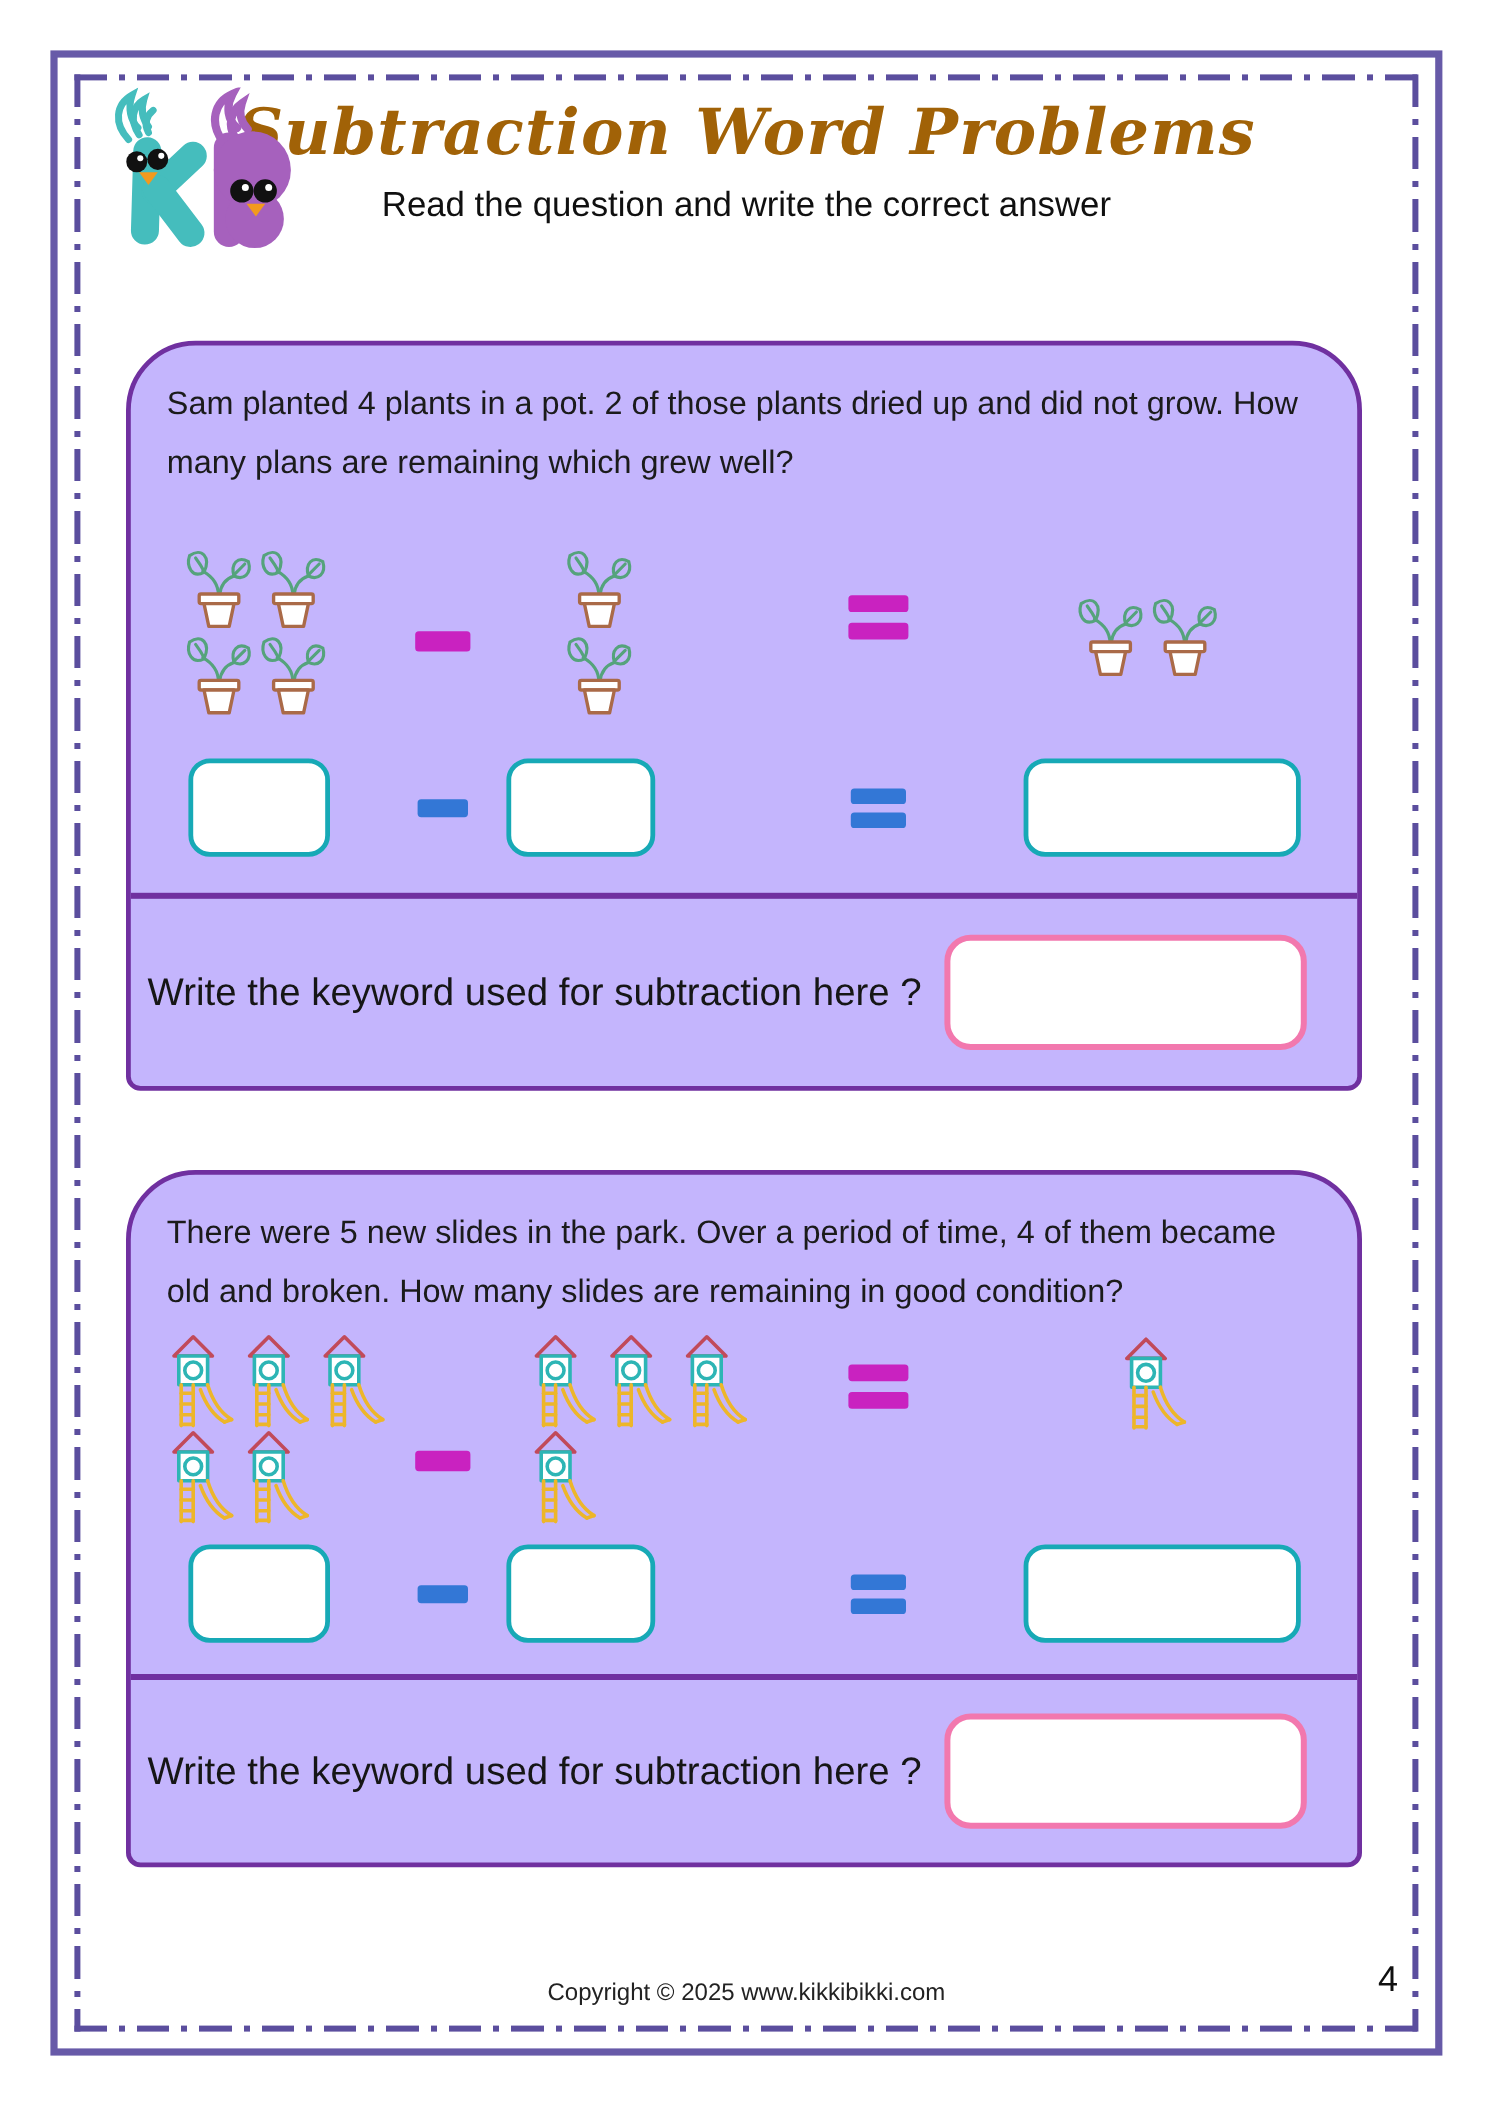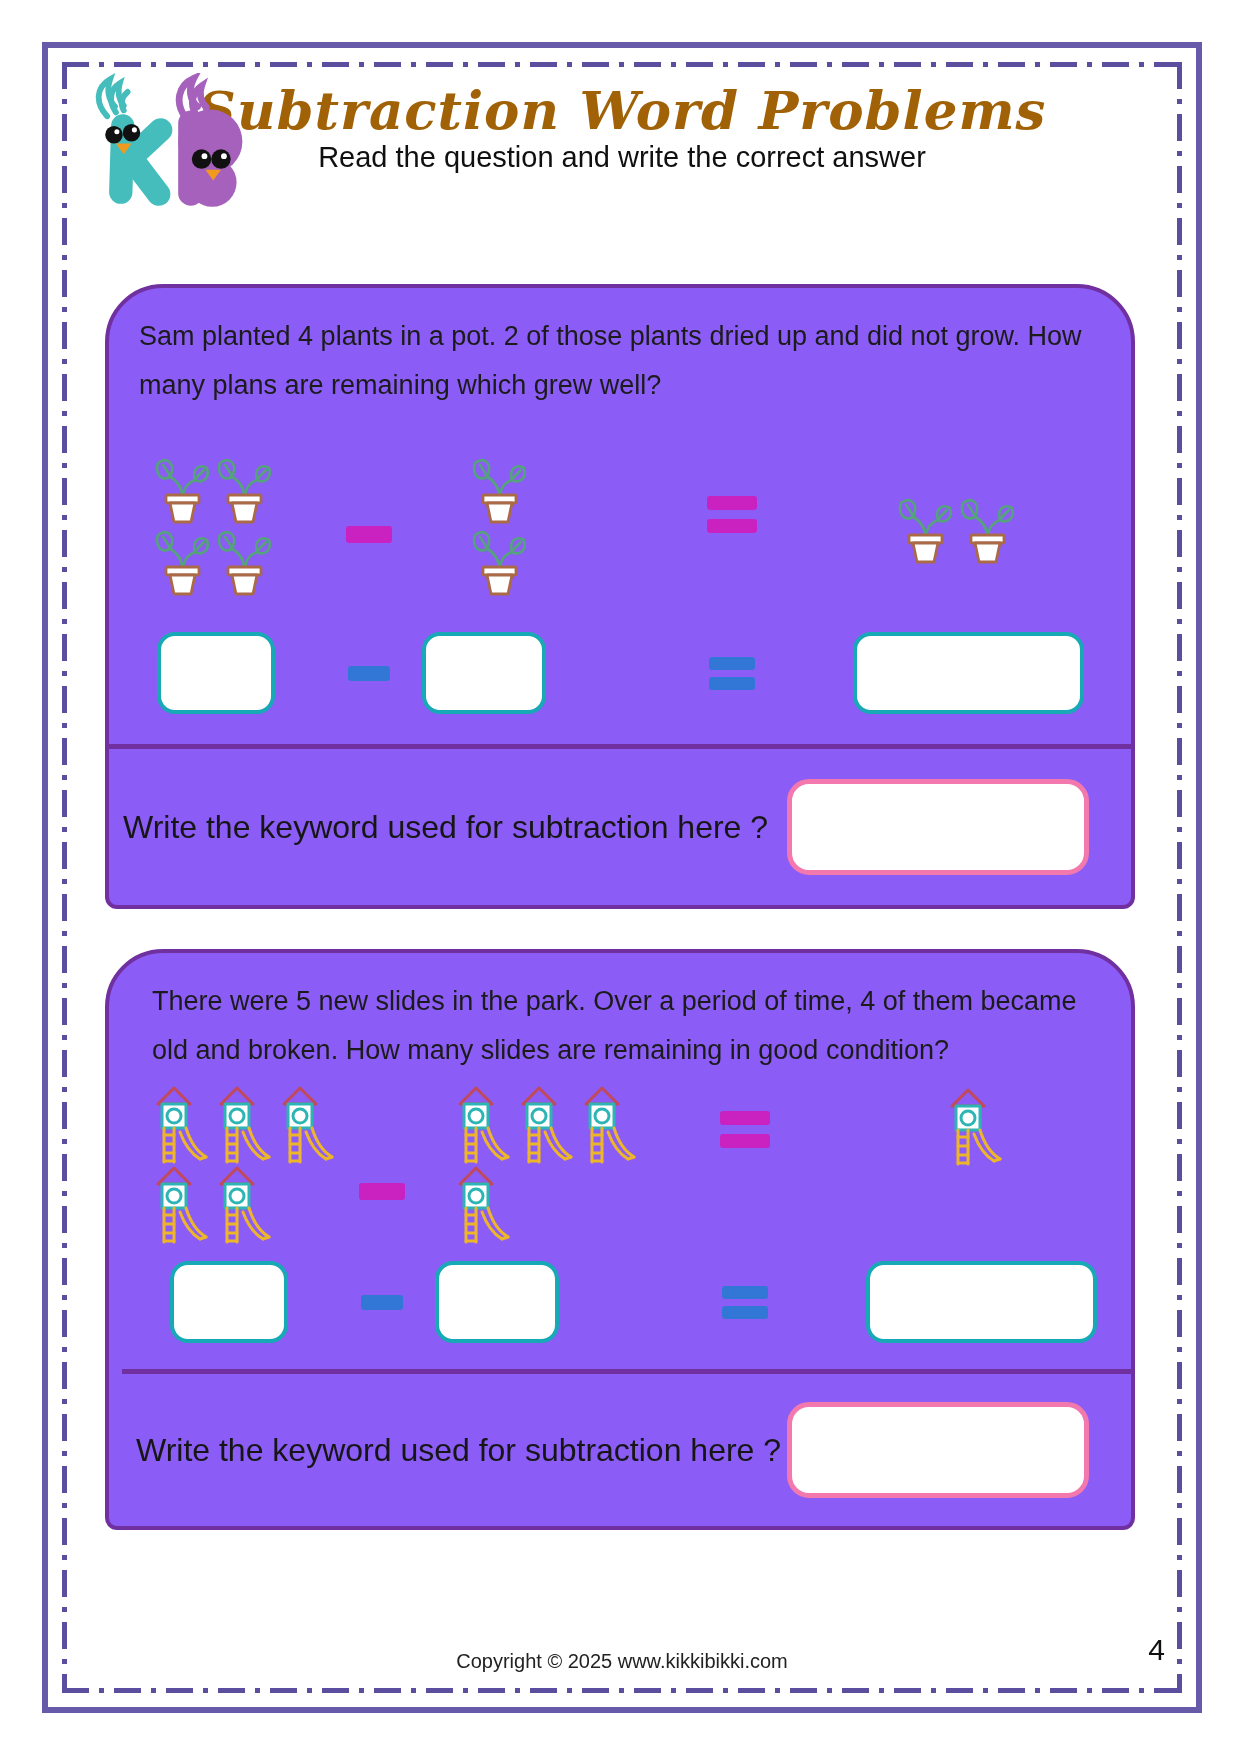--- a/index.html
+++ b/index.html
@@ -18,26 +18,26 @@
   .dash-left{left:62px;} .dash-right{right:62px;}
 
   .content{position:absolute;left:75px;right:75px;top:75px;}
 
   
   .header{position:relative;height:205px;}
   .logo{position:absolute;left:2px;top:-6px;}
   .title{margin:4px 0 0;text-align:center;
     font-family:"DejaVu Serif",serif;font-style:italic;font-weight:700;
     font-size:53px;letter-spacing:1px;color:#a16207;}
-  .subtitle{text-align:center;font-size:29px;font-weight:500;color:#101010;}
+  .subtitle{margin-top:14px;text-align:center;font-size:29px;font-weight:500;color:#101010;}
 
   
   .card{position:relative;margin-left:30px;width:1030px;box-sizing:border-box;
-    border:4px solid #7030a0;border-radius:58px 58px 12px 12px;background:#8b5cf6;}
-  .card + .card{margin-top:40px;padding-left:13px;}
+    border:4px solid #7030a0;border-radius:58px 58px 12px 12px;background:#c4b5fd;}
+  .card + .card{margin-top:66px;}
   .problem-text{margin:24px 28px 0 30px;font-size:27px;line-height:49px;color:#1b1b1b;}
 
   .eq-zone{position:relative;}
   .card--plants .eq-zone{height:156px;margin-top:40px;}
   .card--slides .eq-zone{height:168px;margin-top:10px;}
   .g{position:absolute;}
   .icon-row{display:flex;gap:5px;}
   .card--plants .g1{left:45px;top:2px;}
   .card--plants .g2{left:362px;top:2px;}
   .card--plants .g3{left:788px;top:42px;}

